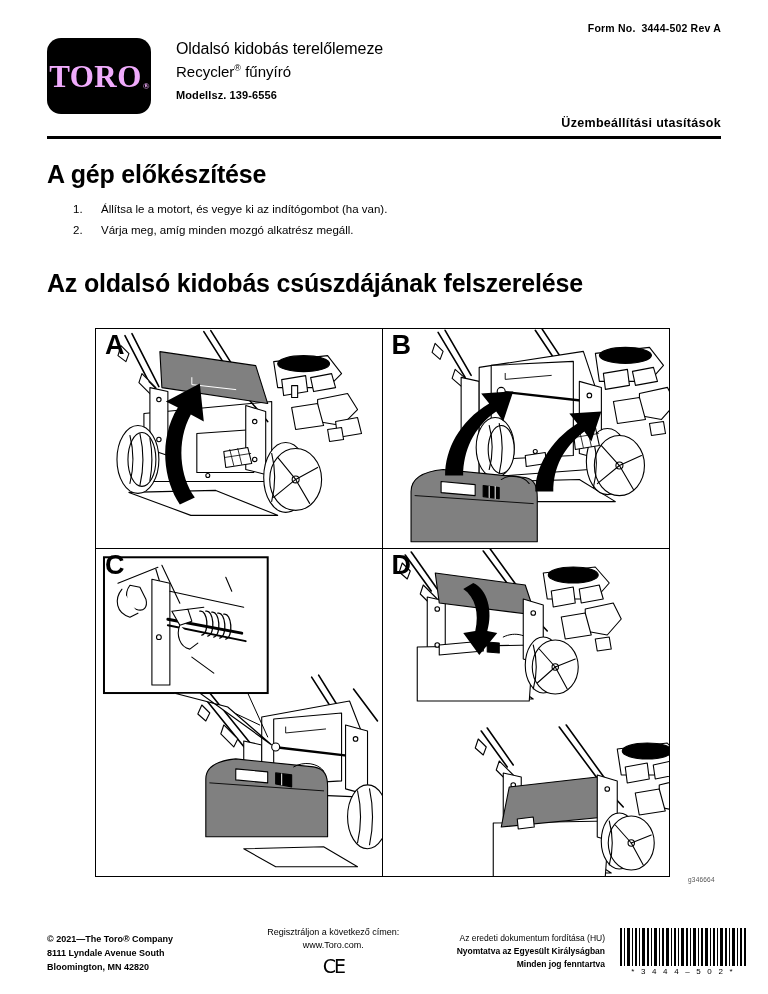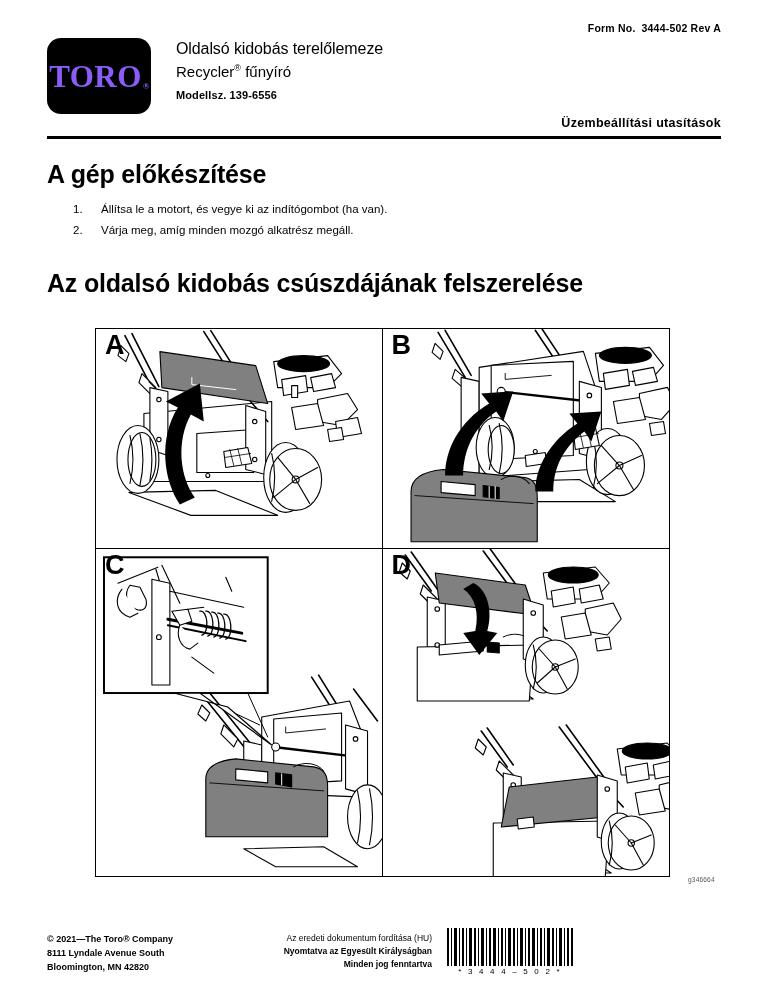--- a/index.html
+++ b/index.html
@@ -30,21 +30,21 @@
   .header-main { display: flex; align-items: flex-start; }
 
   .logo-box {
     width: 104px; height: 76px;
     background: #000;
     border-radius: 14px;
     display: flex; align-items: center; justify-content: center;
     flex: none;
   }
   .logo-text {
-    color: #8b5cf6;
+    color: #f0abfc;
     font-family: "Liberation Serif", serif;
     font-weight: bold;
     font-size: 31px;
     letter-spacing: 0.5px;
     line-height: 1;
     position: relative;
     padding-right: 7px;
   }
   .logo-text .reg {
     font-size: 9px;
@@ -541,20 +541,25 @@
 
   </div>
 
   <div class="figid">g346664</div>
 
   <div class="footer">
     <div class="f-left">
       <div>© 2021—The Toro® Company</div>
       <div>8111 Lyndale Avenue South</div>
       <div>Bloomington, MN 42820</div>
+    </div>
+    <div class="f-mid">
+      <div>Regisztráljon a következő címen:</div>
+      <div>www.Toro.com.</div>
+      <div class="ce-mark">CE</div>
     </div>
     <div class="f-right">
       <div>Az eredeti dokumentum fordítása (HU)</div>
       <div class="bold">Nyomtatva az Egyesült Királyságban</div>
       <div class="bold">Minden jog fenntartva</div>
     </div>
     <div class="f-barcode">
       <svg class="bc-bars" viewBox="0 0 128 38" preserveAspectRatio="none">
         <rect x="0" y="0" width="128" height="38" fill="#fff"></rect>
         <g fill="#000">

